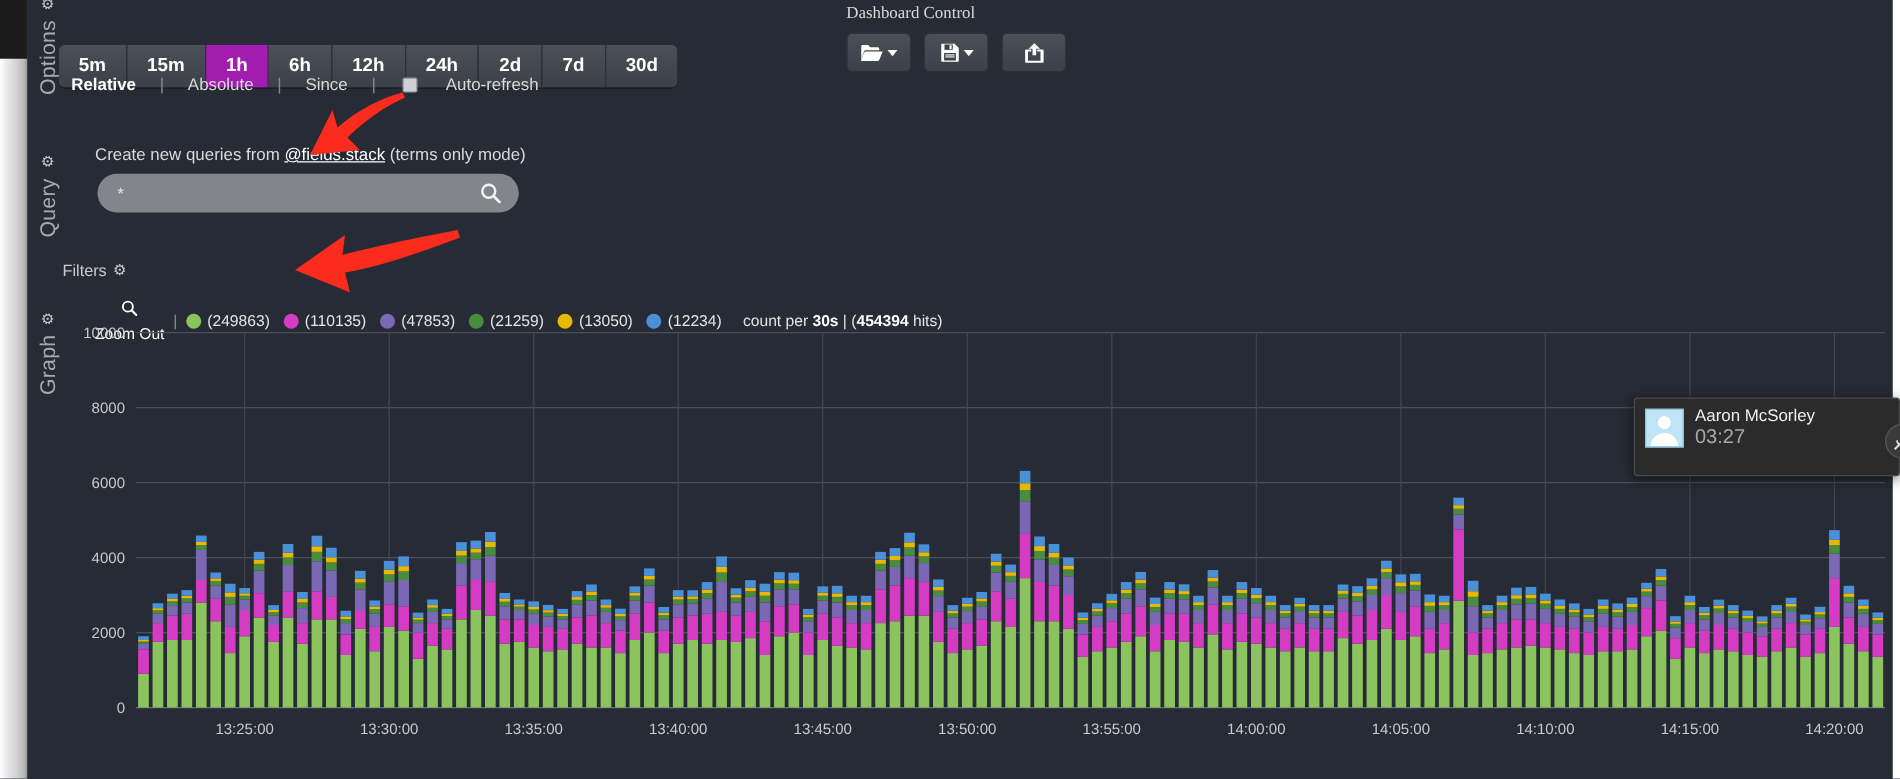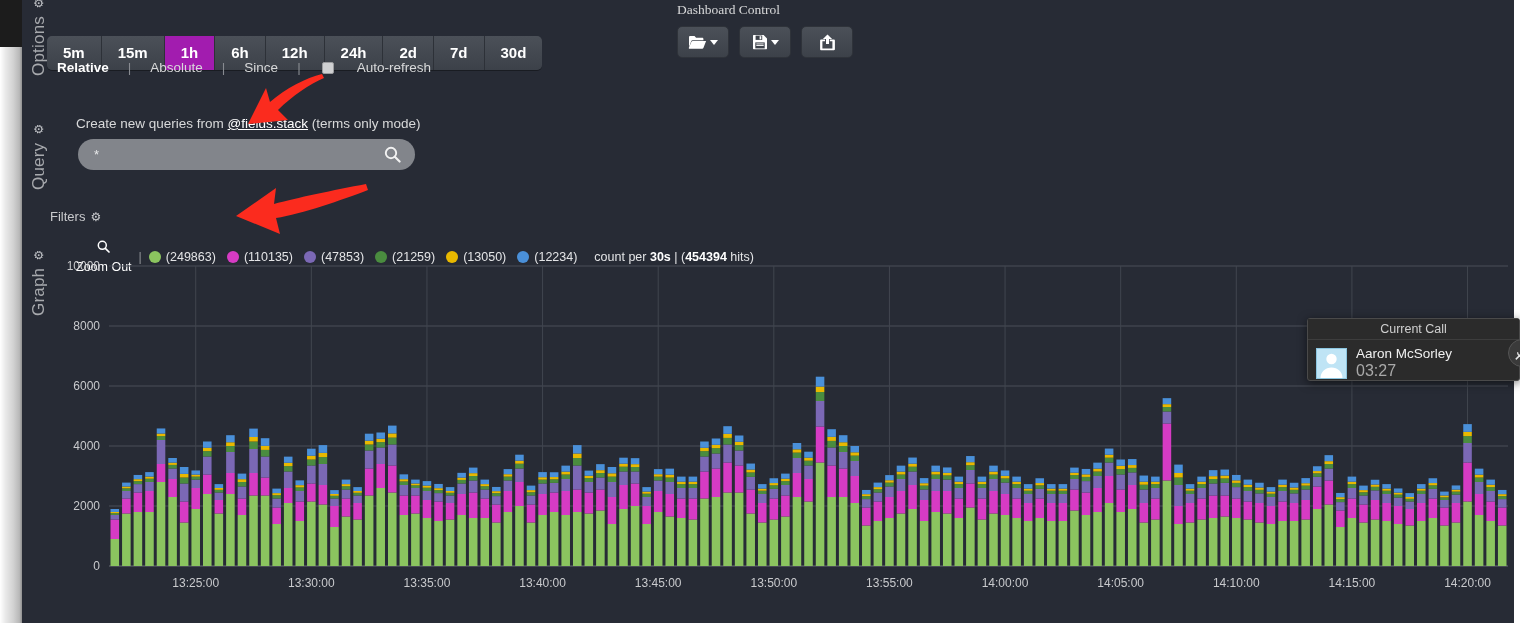--- a/index.html
+++ b/index.html
@@ -101,21 +101,21 @@
   #query-input {
     flex: 1; background: transparent; border: none; outline: none;
     color: #e8e9ea; font-size: 13px; padding: 0 16px;
     font-family: "Liberation Sans", sans-serif;
   }
   #query-search-icon { margin-right: 14px; color:#f2f2f2; display:flex; cursor:pointer; }
 
   
   #filters-head {
     position: absolute; left: 28px; top: 209px;
-    font-size: 13px; color:#c9cacd; display:flex; align-items:flex-end; gap:5px;
+    font-size: 13px; color:#c9cacd; display:flex; align-items:flex-start; gap:5px;
   }
 
   
   #legend-row {
     position: absolute; left: 54px; top: 240px;
     display: flex; align-items: center; font-size: 12.5px; color: #e3e4e6;
     white-space: nowrap;
   }
   #zoom-out-btn { display:flex; align-items:center; gap:4px; cursor:pointer; color:#fff;flex-direction:column; }
   .legend-pipe { color:#8e9095; margin: 0 7px; }
@@ -1316,21 +1316,20 @@
   </div>
 
   <svg id="arrow-fieldstack" width="92" height="58" viewBox="0 0 92 58">
     <path d="M88 2 C72 6, 52 16, 36 30 L32 16 L14 52 L54 48 L44 38 C58 24, 76 12, 90 6 Z" fill="#fb2b1e"></path>
   </svg>
   <svg id="arrow-legend" width="140" height="62" viewBox="0 0 140 62">
     <path d="M136 6 C104 12, 66 20, 44 26 L46 10 L6 38 L50 56 L46 40 C72 36, 112 22, 138 12 Z" fill="#fb2b1e"></path>
   </svg>
 
   <div id="current-call">
-    <div id="current-call-title">Current Call</div>
     <div id="current-call-body">
       <div id="call-avatar">
         <svg width="29" height="28" viewBox="0 0 29 28">
             <circle cx="14.5" cy="9" r="5.2" fill="#ffffff"></circle>
             <path d="M3.5 28c0-6.2 4.9-10.6 11-10.6S25.5 21.8 25.5 28z" fill="#ffffff"></path>
           </svg>
       </div>
       <div id="call-text">
         <span id="call-name">Aaron McSorley</span>
         <span id="call-timer">03:27</span>

